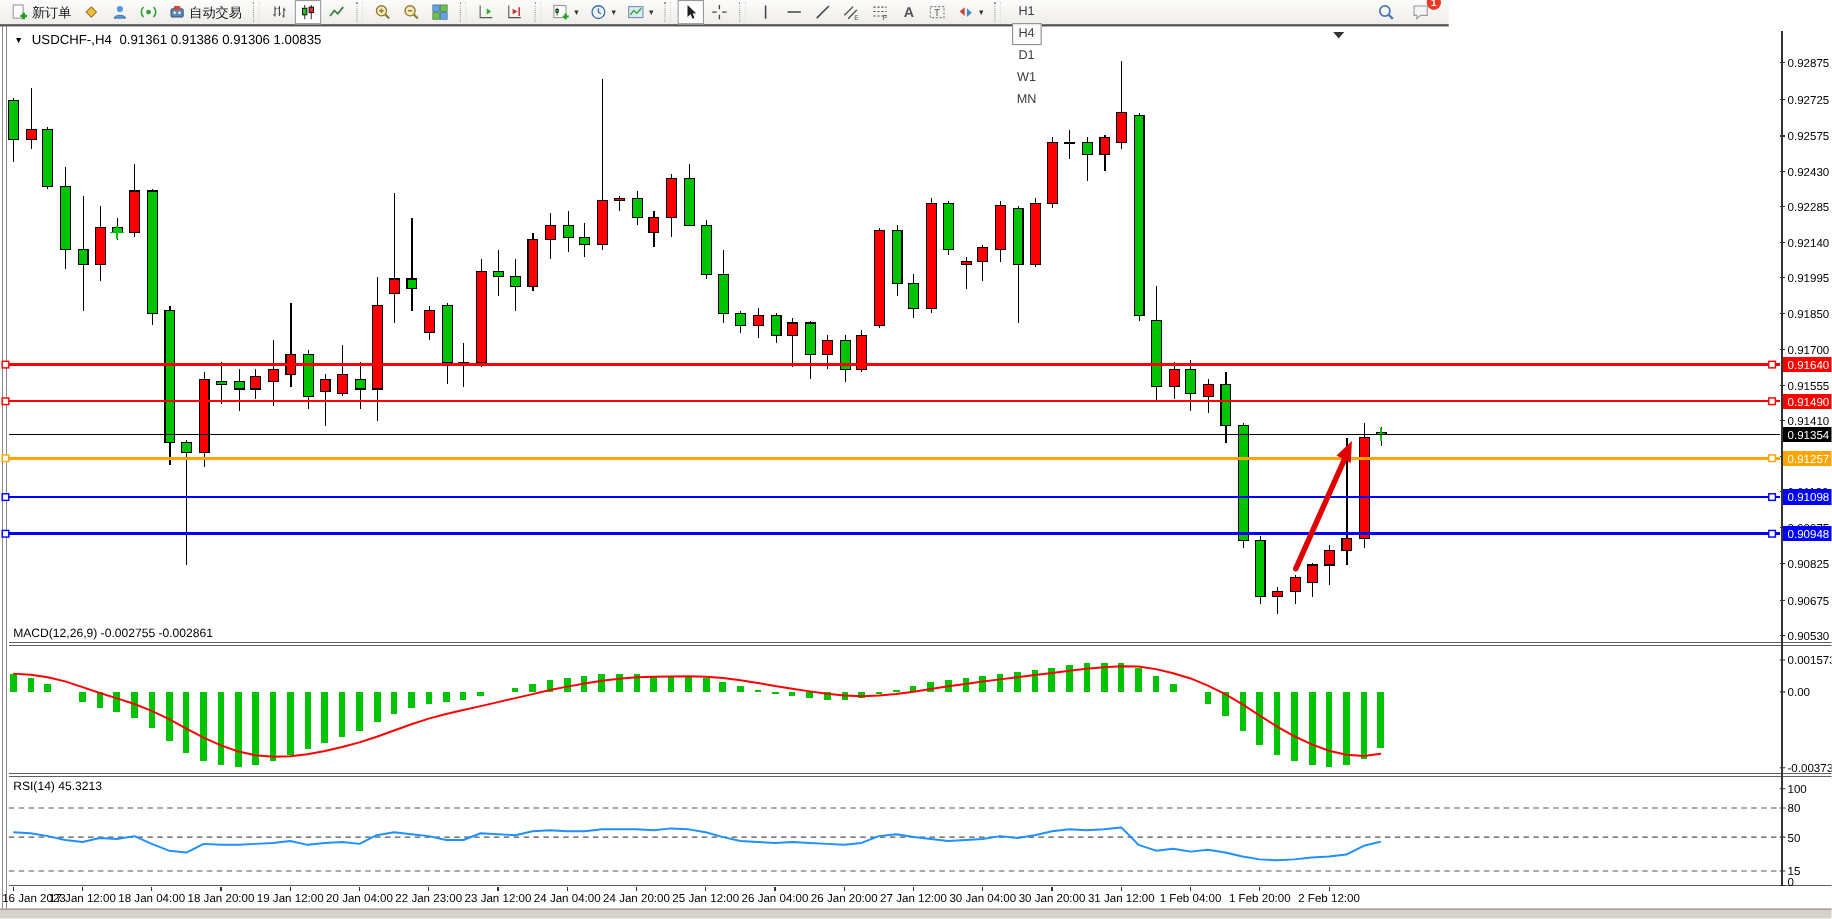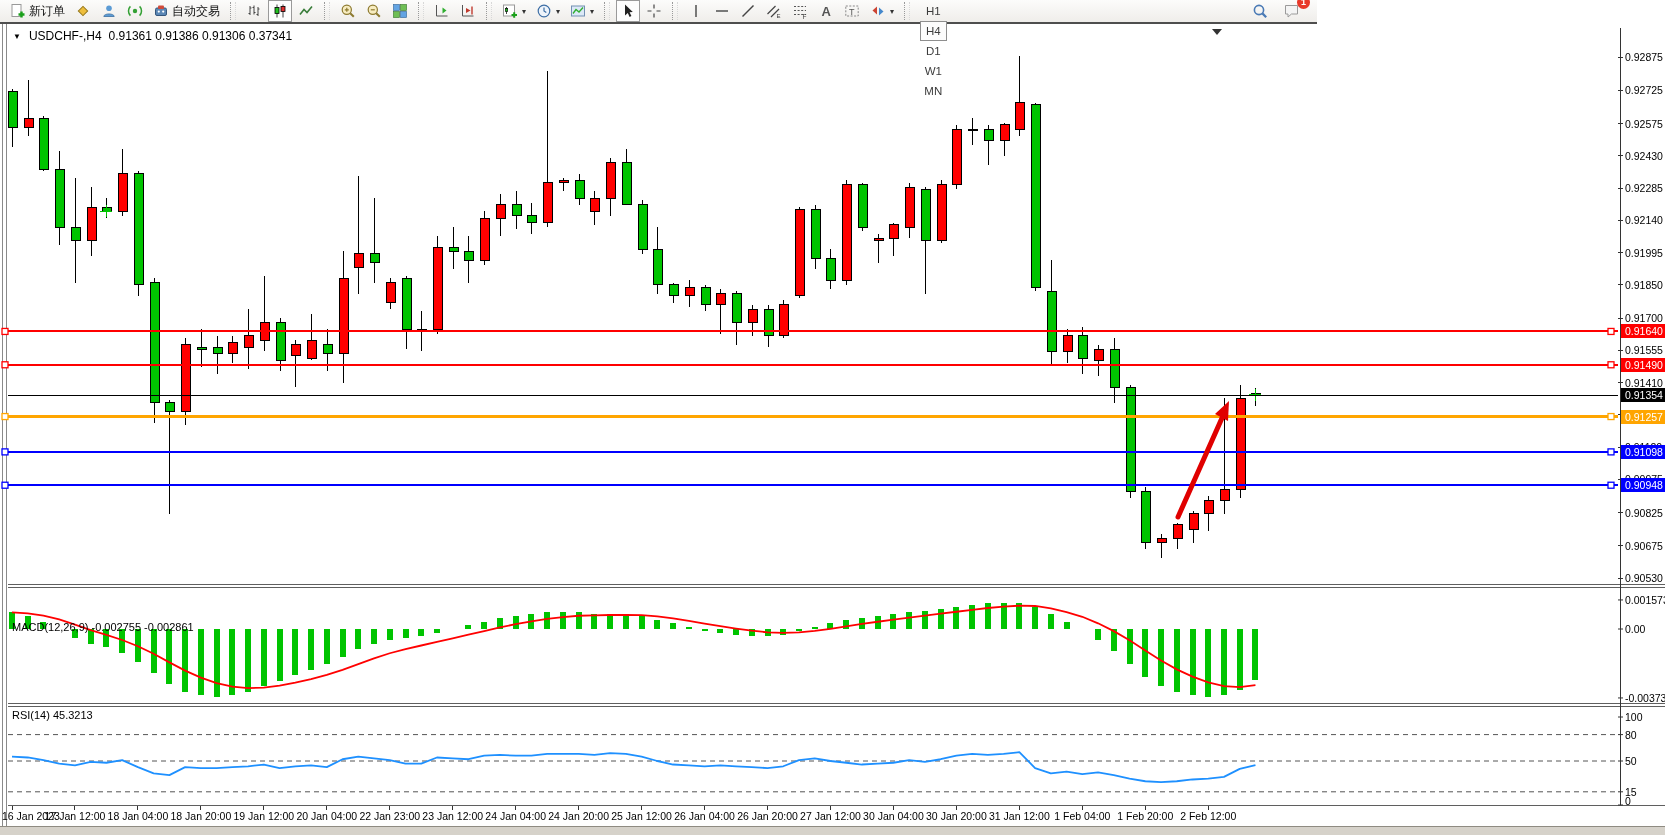--- a/index.html
+++ b/index.html
@@ -18,21 +18,21 @@
     font:11.5px "Liberation Sans",sans-serif;color:#3c3c3c;margin:0 1px;padding:0 3px;cursor:default;}
   button.tf.active{border:1px solid #8e8e8e;background:#fcfcfc;}
   .tb-right{margin-left:auto;display:flex;align-items:center;margin-right:12px;gap:6px;}
   .notif{position:relative;}
   .badge{position:absolute;top:-5px;right:-7px;width:13px;height:13px;border-radius:50%;
     background:#e8392a;color:#fff;font:bold 9px/13px "Liberation Sans",sans-serif;text-align:center;}
   svg#cv{position:absolute;left:0;top:0;z-index:1;}
   .overlay-label{position:absolute;z-index:3;color:#000;white-space:nowrap;}
   #title-row{left:13px;top:29px;font-size:12px;display:flex;align-items:center;gap:7px;}
   #title-row .tri{font-size:8px;margin-right:1px;}
-  #macd-row{left:12px;top:621px;font-size:11px;}
+  #macd-row{left:12px;top:570px;font-size:11px;}
   #rsi-row{left:12px;top:709px;font-size:11px;text-align:center;}
   .statusbar{position:absolute;left:0;bottom:0;width:1665px;height:8px;background:#d6d2ca;border-top:1px solid #8f8b82;z-index:4;}
   svg.icn{display:block;}
 </style>
 </head>
 <body>
 
 <div class="toolbar">
   <button class="tb">
     <svg class="icn" width="16" height="16" viewBox="0 0 16 16">
@@ -655,18 +655,18 @@
     <g>
       <line x1="1178" y1="517" x2="1222" y2="418" stroke="#E00000" stroke-width="5" stroke-linecap="round"></line>
       <polygon points="1229,401 1228,421 1215,414" fill="#E00000"></polygon>
     </g>
     <polygon points="1212,29 1222,29 1217,35" fill="#333"></polygon>
   </svg>
 
 <div class="overlay-label" id="title-row">
   <span class="tri">▼</span>
   <span>USDCHF-,H4</span>
-  <span>0.91361 0.91386 0.91306 0.37341</span>
+  <span>0.91361 0.91386 0.91306 1.00835</span>
 </div>
 <div class="overlay-label" id="macd-row">MACD(12,26,9) -0.002755 -0.002861</div>
 <div class="overlay-label" id="rsi-row">RSI(14) 45.3213</div>
 
 <div class="statusbar"></div>
 
 </body></html>

